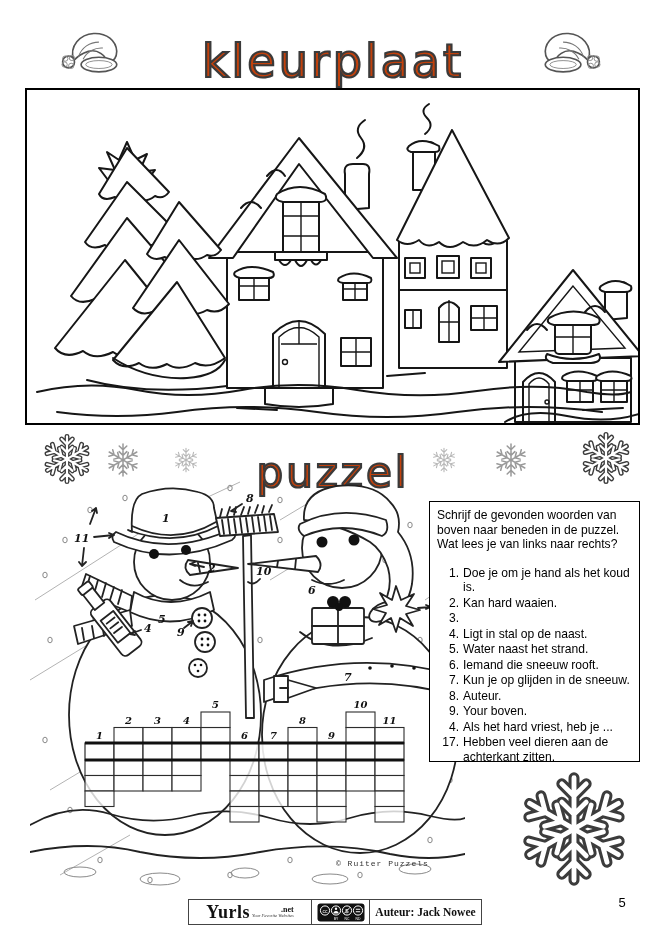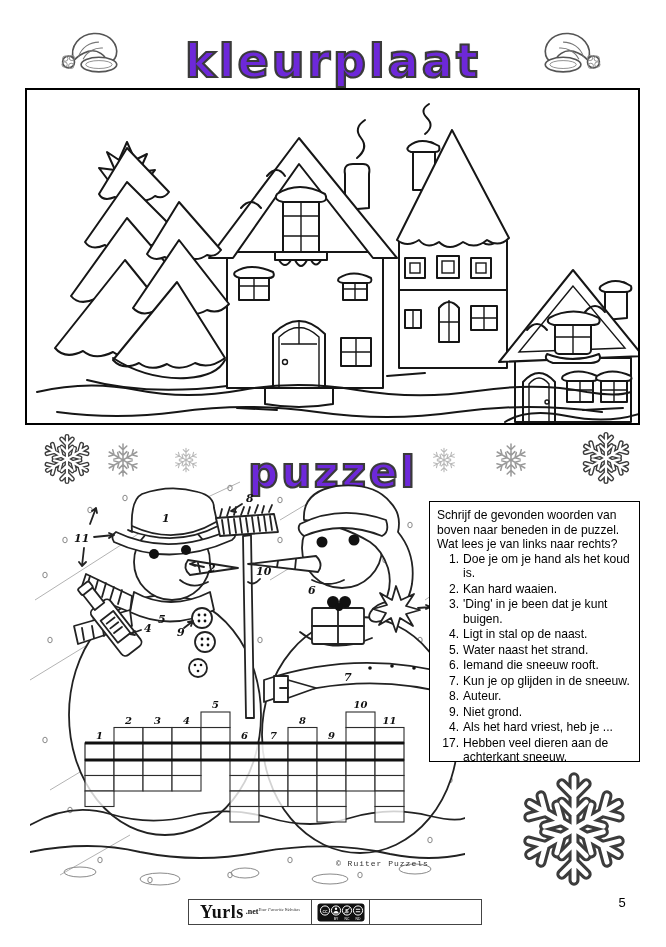--- a/index.html
+++ b/index.html
@@ -1,19 +1,19 @@
 <!DOCTYPE html>
 <html><head>
 <meta charset="utf-8">
 <style>
   html,body{margin:0;padding:0;background:#fff;}
   .page{position:relative;width:666px;height:947px;background:#fff;overflow:hidden;
         font-family:"Liberation Sans",sans-serif;color:#111;}
   
-  .bubble{font-family:"DejaVu Sans",sans-serif;font-weight:bold;color:#6d28d9;
+  .bubble{font-family:"DejaVu Sans",sans-serif;font-weight:normal;color:#c2410c;
           -webkit-text-stroke:2.2px #3a3a3a;letter-spacing:3px;
           text-shadow:0 0 2px #b5b5b5, 0 0 1px #8a8a8a;}
   .kleur-title{position:absolute;left:0;top:34px;width:100%;text-align:center;font-size:46px;}
   .puzzel-title{position:absolute;left:233px;top:448px;width:200px;text-align:center;font-size:42px;}
   .hat{position:absolute;top:26px;width:66px;height:52px;}
   .hat-left{left:58px;}
   .hat-right{left:538px;transform:scaleX(-1);}
   .hf{fill:#fff;stroke:#555;stroke-width:2.5;stroke-linejoin:round;}
   .hl{fill:none;stroke:#777;stroke-width:1.6;}
   .hl2{fill:none;stroke:#8a8a8a;stroke-width:1.4;}
@@ -39,35 +39,35 @@
   .figlabel{font:italic bold 11px "DejaVu Serif",serif;fill:#111;}
   .gridnum{font:italic bold 10px "DejaVu Serif",serif;fill:#111;text-anchor:middle;}
   .cell{fill:rgba(255,255,255,.8);stroke:#2c2c2c;stroke-width:1.1;}
   .cellA{stroke-width:1.2;fill:rgba(255,255,255,.88);}
   .thick{stroke:#101010;stroke-width:2.8;fill:none;}
   .credit{font:8px "Liberation Mono",monospace;fill:#333;letter-spacing:1px;}
   
   .instr{position:absolute;left:429px;top:501px;width:211px;height:261px;border:1.3px solid #000;
          background:#fff;padding:6px 7px;box-sizing:border-box;
          font-family:"Liberation Sans",sans-serif;font-size:12.1px;line-height:1.2;color:#000;}
-  .intro{margin:0 0 0 0;}
+  .intro{margin:0 0 14px 0;}
   .clue{display:flex;margin:0 0 1px 0;}
   .cn{flex:none;width:22px;text-align:right;margin-right:4px;}
   .ct{flex:1;}
   
   .bigflake{position:absolute;left:498px;top:768px;width:152px;height:122px;}
   
   .footer{position:absolute;left:188px;top:899px;width:292px;height:24px;border:1.2px solid #444;
           display:flex;align-items:stretch;background:#fff;}
   .fcell{display:flex;align-items:center;justify-content:center;}
   .fc1{width:122px;border-right:1.2px solid #444;text-align:right;}
   .fc2{width:57px;border-right:1.2px solid #444;}
   .fc3{flex:1;}
   .yurls-main{font-family:"Liberation Serif",serif;font-weight:bold;font-size:18px;letter-spacing:.5px;}
-  .yurls-side{display:flex;margin-left:2px;line-height:1;}
+  .yurls-side{display:flex;flex-direction:column;margin-left:2px;line-height:1;}
   .yurls-net{font-family:"Liberation Serif",serif;font-weight:bold;font-size:8px;}
   .yurls-tag{font-family:"Liberation Serif",serif;font-style:italic;font-size:4.5px;color:#333;}
   .auteur{font-family:"Liberation Serif",serif;font-weight:bold;font-size:11.5px;}
   .pageno{position:absolute;left:612px;top:895px;width:20px;text-align:center;font-size:13px;color:#000;}
   .ccsvg{display:block;}
 </style>
 </head>
 <body>
 
 <div class="page">
@@ -455,21 +455,20 @@
         <div class="clue">
           <span class="cn">1.</span>
           <span class="ct">Doe je om je hand als het koud is.</span>
         </div>
         <div class="clue">
           <span class="cn">2.</span>
           <span class="ct">Kan hard waaien.</span>
         </div>
         <div class="clue">
           <span class="cn">3.</span>
-          <span class="ct">'Ding' in je been dat je kunt buigen.</span>
         </div>
         <div class="clue">
           <span class="cn">4.</span>
           <span class="ct">Ligt in stal op de naast.</span>
         </div>
         <div class="clue">
           <span class="cn">5.</span>
           <span class="ct">Water naast het strand.</span>
         </div>
         <div class="clue">
@@ -479,29 +478,29 @@
         <div class="clue">
           <span class="cn">7.</span>
           <span class="ct">Kun je op glijden in de sneeuw.</span>
         </div>
         <div class="clue">
           <span class="cn">8.</span>
           <span class="ct">Auteur.</span>
         </div>
         <div class="clue">
           <span class="cn">9.</span>
-          <span class="ct">Niet grond.</span>
+          <span class="ct">Your boven.</span>
         </div>
         <div class="clue">
           <span class="cn">4.</span>
           <span class="ct">Als het hard vriest, heb je ...</span>
         </div>
         <div class="clue">
           <span class="cn">17.</span>
-          <span class="ct">Hebben veel dieren aan de achterkant sneeuw.</span>
+          <span class="ct">Hebben veel dieren aan de achterkant zitten.</span>
         </div>
       </div>
   </div>
 
   <svg class="bigflake" viewBox="-54 -50 108 100">
     <use href="#flakeshape" class="fo"></use>
       <use href="#flakeshape" class="fi"></use>
   </svg>
 
   <div class="footer">
@@ -523,16 +522,19 @@
         <circle cx="30" cy="7.5" r="4.6" fill="none" stroke="#fff" stroke-width="1"></circle>
         <text x="30" y="9.8" font-size="6" fill="#fff" text-anchor="middle" font-family="Liberation Sans,sans-serif">$</text>
         <path d="M26.8,10.8 L33.2,4.2" stroke="#fff" stroke-width="0.9"></path>
         <circle cx="41" cy="7.5" r="4.6" fill="none" stroke="#fff" stroke-width="1"></circle>
         <path d="M38.8,6.2 H43.2 M38.8,8.8 H43.2" stroke="#fff" stroke-width="1.1"></path>
         <text x="19" y="17.4" font-size="3.4" fill="#fff" text-anchor="middle" font-family="Liberation Sans,sans-serif">BY</text>
         <text x="30" y="17.4" font-size="3.4" fill="#fff" text-anchor="middle" font-family="Liberation Sans,sans-serif">NC</text>
         <text x="41" y="17.4" font-size="3.4" fill="#fff" text-anchor="middle" font-family="Liberation Sans,sans-serif">ND</text>
       </svg>
     </div>
+    <div class="fcell fc3">
+      <span class="auteur">Auteur: Jack Nowee</span>
+    </div>
   </div>
 
   <div class="pageno">5</div>
 </div>
 
 </body></html>

